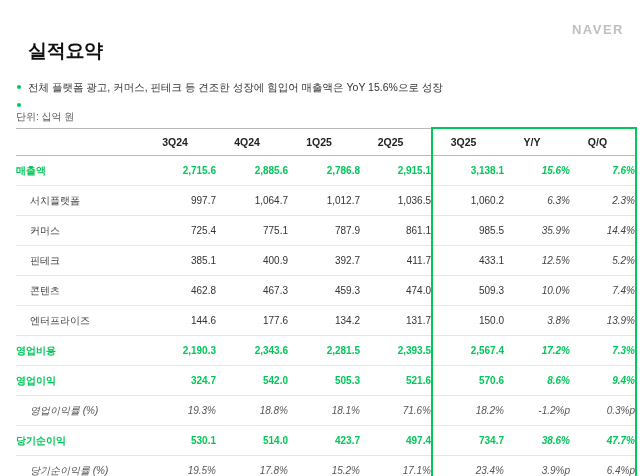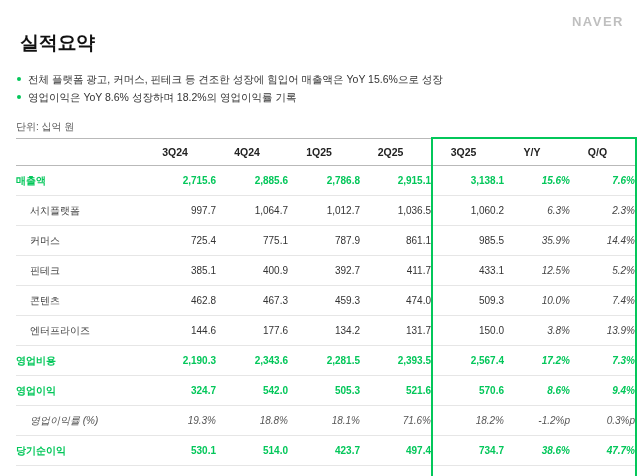--- a/index.html
+++ b/index.html
@@ -25,21 +25,21 @@
     position: absolute;
     top: 10px;
     right: 16px;
     font-family: "Liberation Sans", sans-serif;
     font-weight: bold;
     font-size: 13px;
     letter-spacing: 1.5px;
     color: #bfbfbf;
   }
   .title {
-    margin: 4px;
+    margin: 12px;
     padding-top: 26px;
     font-size: 19px;
     font-weight: bold;
     color: #111111;
     letter-spacing: -0.3px;
   }
   .bullets {
     margin: 14px 0 0 0;
     padding: 0;
     list-style: none;
@@ -150,21 +150,20 @@
 
   <h1 class="title">실적요약</h1>
 
   <ul class="bullets">
     <li>
       <span class="dot"></span>
       <span>전체 플랫폼 광고, 커머스, 핀테크 등 견조한 성장에 힘입어 매출액은 YoY 15.6%으로 성장</span>
     </li>
     <li>
       <span class="dot"></span>
-      <span>영업이익은 YoY 8.6% 성장하며 18.2%의 영업이익률 기록</span>
     </li>
   </ul>
 
   <div class="unit">단위: 십억 원</div>
 
   <table class="fin">
     <colgroup>
       <col class="c-label">
       <col class="c-q">
         <col class="c-q">

